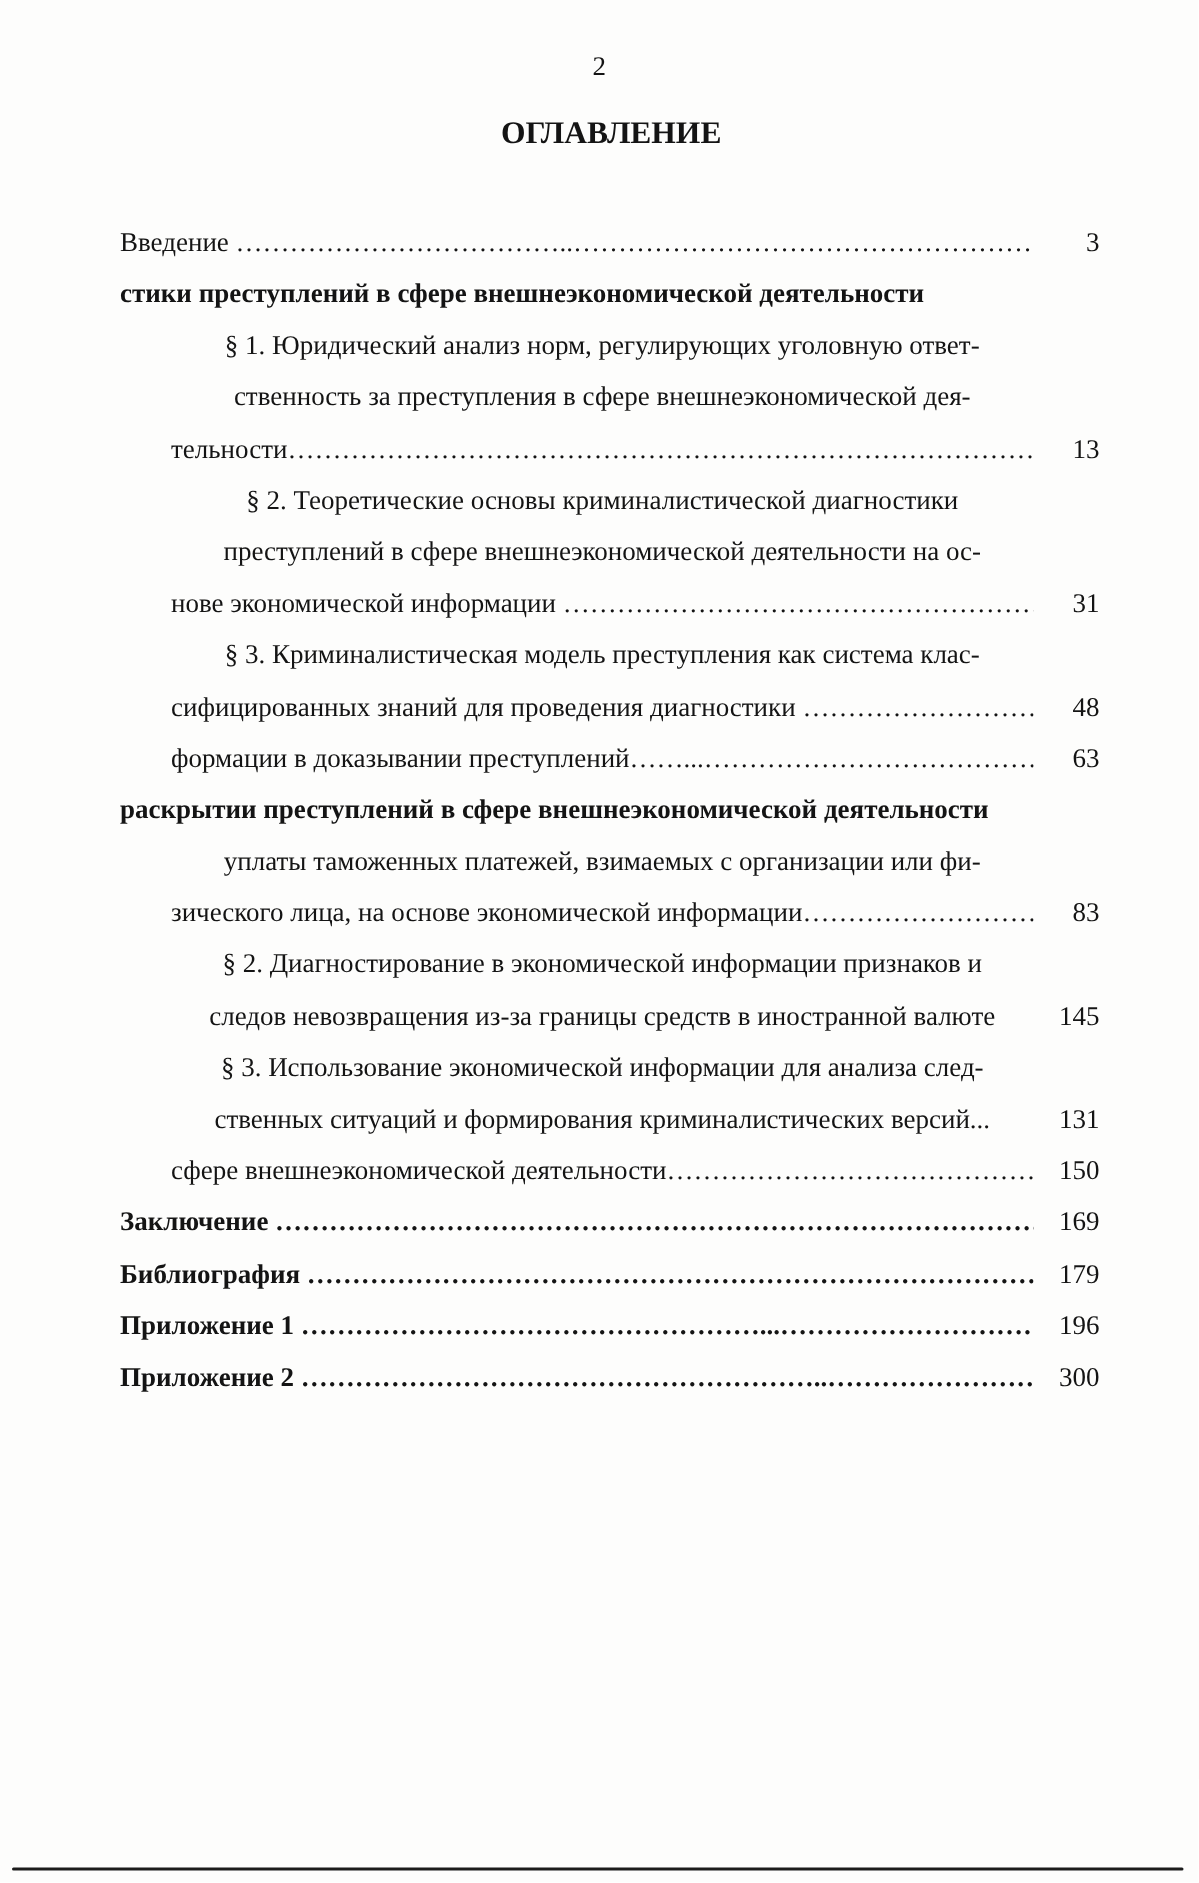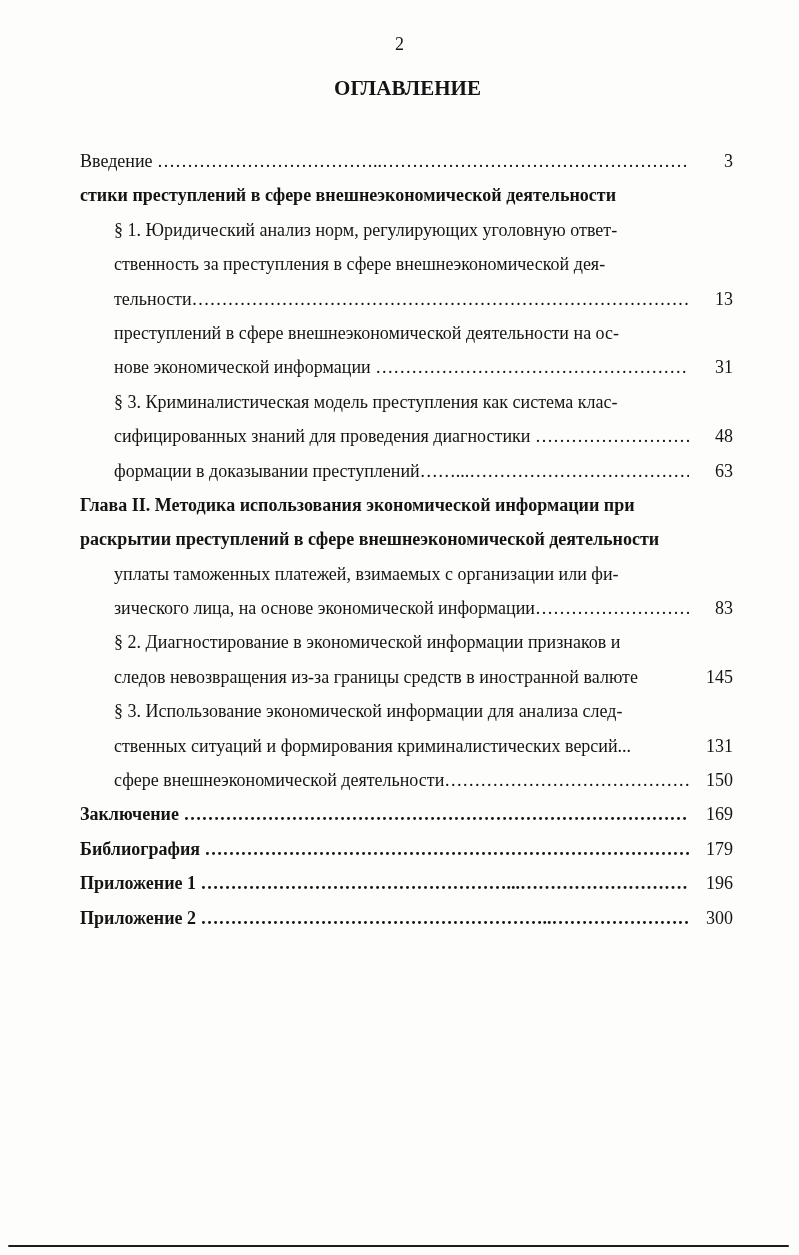--- a/index.html
+++ b/index.html
@@ -41,20 +41,21 @@
     height: 34.4px;
   }
   .toc-line .line-text {
     display: block;
     margin-right: 50px;
     white-space: nowrap;
     overflow: hidden;
   }
   .toc-line.indent .line-text {
     padding-left: 34px;
+    text-align: center;
   }
   .toc-line.bold {
     font-weight: bold;
   }
   .toc-line .line-page {
     position: absolute;
     right: 6px;
     top: 0;
     width: 46px;
     text-align: right;
@@ -89,39 +90,39 @@
         <span class="line-text">§ 1. Юридический анализ норм, регулирующих уголовную ответ-</span>
       </div>
       <div class="toc-line indent">
         <span class="line-text">ственность за преступления в сфере внешнеэкономической дея-</span>
       </div>
       <div class="toc-line indent">
         <span class="line-text">тельности……………………………………………………………………………………………………………………</span>
         <span class="line-page">13</span>
       </div>
       <div class="toc-line indent">
+        <span class="line-text">§ 2. Теоретические основы криминалистической диагностики</span>
+      </div>
+      <div class="toc-line indent">
         <span class="line-text">преступлений в сфере внешнеэкономической деятельности на ос-</span>
       </div>
       <div class="toc-line indent">
         <span class="line-text">нове экономической информации ……………………………………………………………………………</span>
         <span class="line-page">31</span>
       </div>
       <div class="toc-line indent">
         <span class="line-text">§ 3. Криминалистическая модель преступления как система клас-</span>
       </div>
       <div class="toc-line indent">
         <span class="line-text">сифицированных знаний для проведения диагностики ……………………………………</span>
         <span class="line-page">48</span>
       </div>
       <div class="toc-line indent">
         <span class="line-text">формации в доказывании преступлений……...………………………………………………………</span>
         <span class="line-page">63</span>
-      </div>
-      <div class="toc-line bold">
-        <span class="line-text">Глава II. Методика использования экономической информации при</span>
       </div>
       <div class="toc-line bold">
         <span class="line-text">раскрытии преступлений в сфере внешнеэкономической деятельности</span>
       </div>
       <div class="toc-line indent">
         <span class="line-text">уплаты таможенных платежей, взимаемых с организации или фи-</span>
       </div>
       <div class="toc-line indent">
         <span class="line-text">зического лица, на основе экономической информации………………………………………</span>
         <span class="line-page">83</span>

